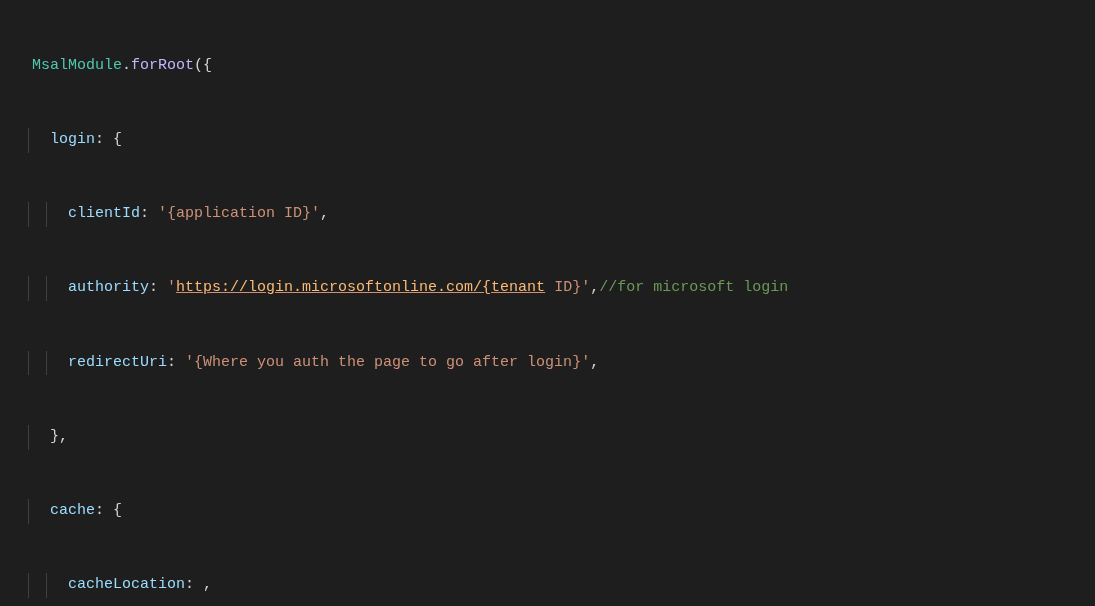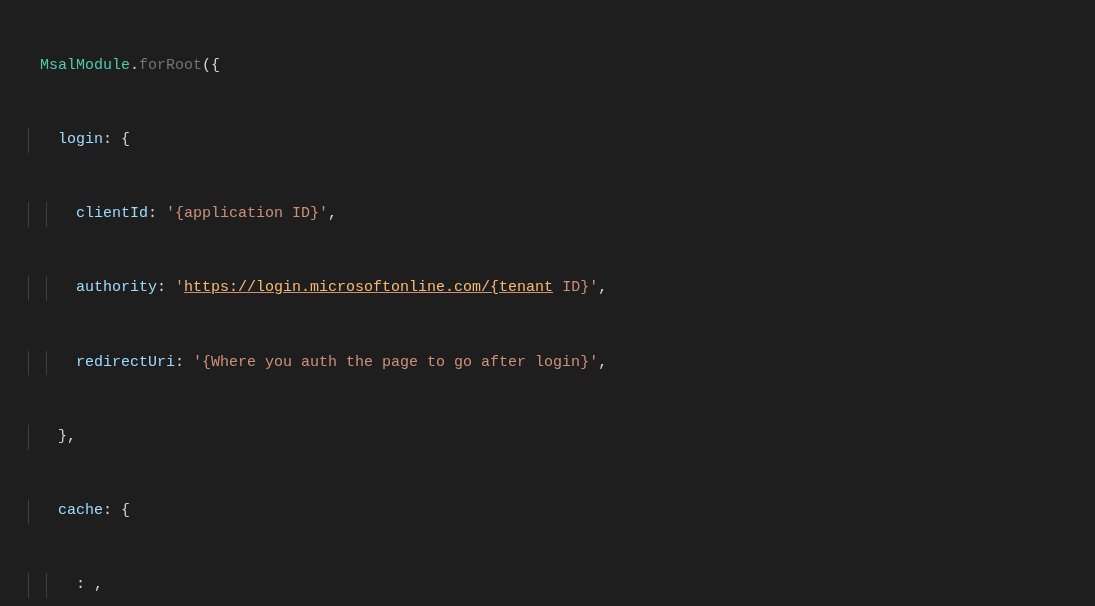--- a/index.html
+++ b/index.html
@@ -12,65 +12,65 @@
     padding: 4px 0 10px 0;
     width: 1095px;
     height: 606px;
     overflow: hidden;
   }
   .code-area {
     position: relative;
     white-space: pre;
   }
   .line {
-    padding-left: 40px;
+    padding-left: 32px;
     position: relative;
     height: 24.75px;
     display: flex;
     align-items: flex-end;
   }
   .indent-guide {
     position: absolute;
     top: 0;
     bottom: 0;
     width: 1px;
     background: #404040;
   }
   .ig1 { left: 28px; }
   .ig2 { left: 46px; }
   .type   { color: #4ec9b0; }
-  .func   { color: #737373; }
+  .func   { color: #c4b5fd; }
   .punct  { color: #d4d4d4; }
   .brace  { color: #d4d4d4; }
   .prop   { color: #9cdcfe; }
   .str    { color: #ce9178; font-family: Liberation Mono, monospace; }
   .str-u  { color: #fdba74; text-decoration: underline; text-decoration-color: #ce9178; }
   .comm   { color: #6a9955; }
   .sp { display:inline-block; }
 </style>
 </head>
 <body>
 
 <div class="code-area">
 
 <div class="line"><span class="type">MsalModule</span><span class="punct">.</span><span class="func">forRoot</span><span class="brace">({</span></div>
 
 <div class="line"><div class="indent-guide ig1"></div><span class="sp">  </span><span class="prop">login</span><span class="punct">: {</span></div>
 
 <div class="line"><div class="indent-guide ig1"></div><div class="indent-guide ig2"></div><span class="sp">    </span><span class="prop">clientId</span><span class="punct">: </span><span class="str">'{application ID}'</span><span class="punct">,</span></div>
 
-<div class="line"><div class="indent-guide ig1"></div><div class="indent-guide ig2"></div><span class="sp">    </span><span class="prop">authority</span><span class="punct">: </span><span class="str">'</span><span class="str-u">https://login.microsoftonline.com/{tenant</span><span class="str"> ID}'</span><span class="punct">,</span></div>
+<div class="line"><div class="indent-guide ig1"></div><div class="indent-guide ig2"></div><span class="sp">    </span><span class="prop">authority</span><span class="punct">: </span><span class="str">'</span><span class="str-u">https://login.microsoftonline.com/{tenant</span><span class="str"> ID}'</span><span class="punct">,</span><span class="comm">//for microsoft login</span></div>
 
 <div class="line"><div class="indent-guide ig1"></div><div class="indent-guide ig2"></div><span class="sp">    </span><span class="prop">redirectUri</span><span class="punct">: </span><span class="str">'{Where you auth the page to go after login}'</span><span class="punct">,</span></div>
 
 <div class="line"><div class="indent-guide ig1"></div><span class="sp">  </span><span class="brace">},</span></div>
 
 <div class="line"><div class="indent-guide ig1"></div><span class="sp">  </span><span class="prop">cache</span><span class="punct">: {</span></div>
 
-<div class="line"><div class="indent-guide ig1"></div><div class="indent-guide ig2"></div><span class="sp">    </span><span class="punct">: </span><span class="punct">,</span></div>
+<div class="line"><div class="indent-guide ig1"></div><div class="indent-guide ig2"></div><span class="sp">    </span><span class="prop">cacheLocation</span><span class="punct">: </span><span class="punct">,</span></div>
 
 
 
 
 
 
 
 
 
 

